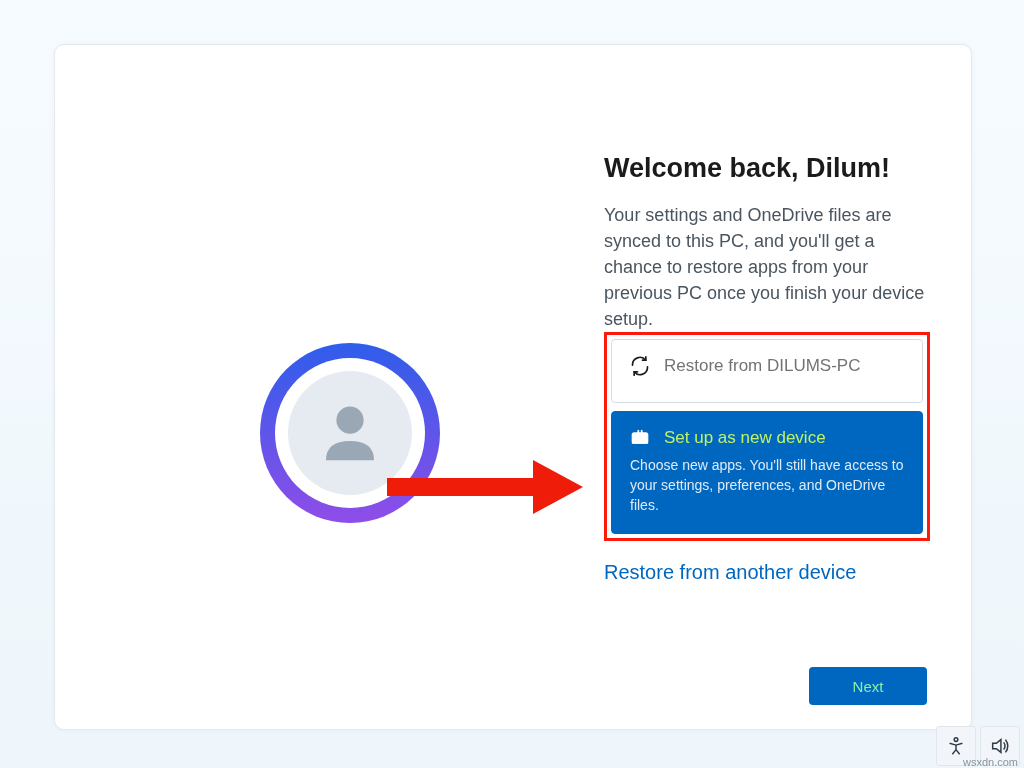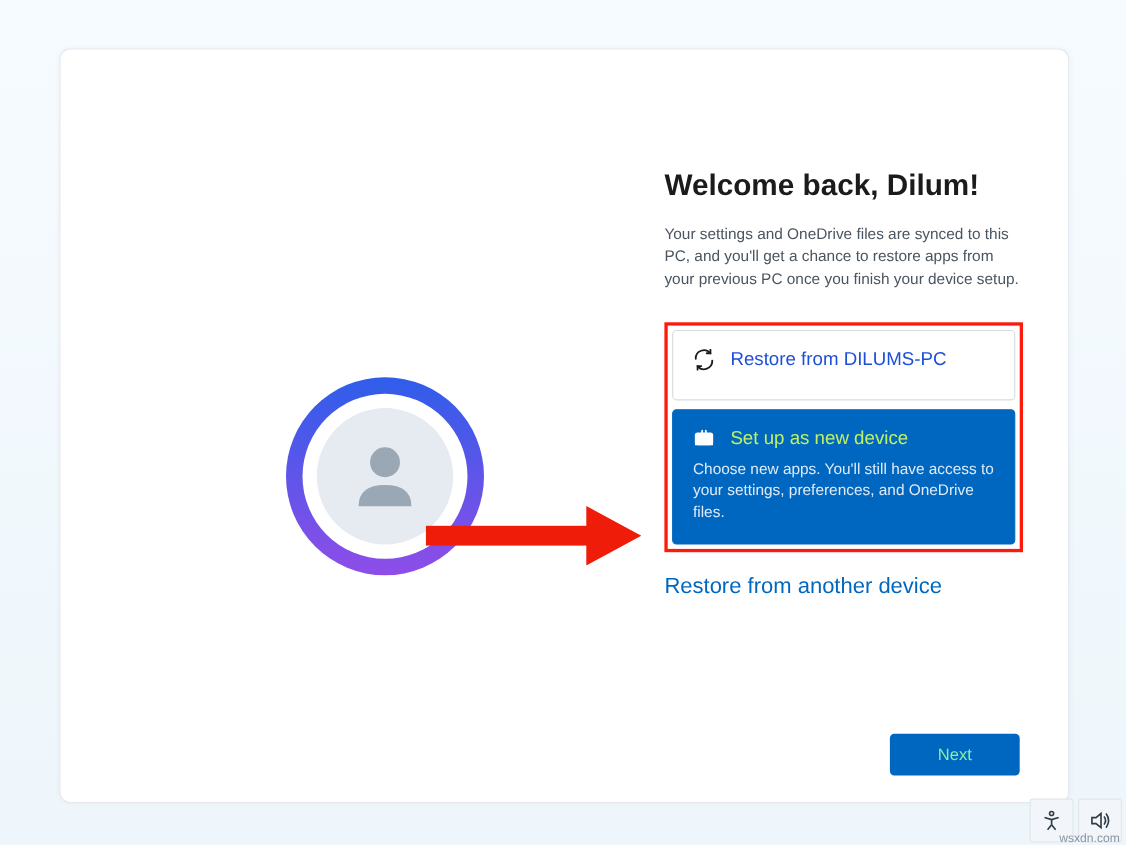--- a/index.html
+++ b/index.html
@@ -54,44 +54,43 @@
     top: 108px; left: 549px;
     width: 326px;
   }
   .title {
     font-size: 27px;
     font-weight: 600;
     color: #1b1b1b;
     margin-bottom: 18px;
   }
   .subtitle {
-    font-size: 14px;
+    font-size: 18px;
     line-height: 1.45;
     color: #4a5560;
-    margin-bottom: 30px;
   }
   .options-box {
     border: 3px solid #fb1a0b;
     padding: 4px 4px;
     margin-bottom: 20px;
   }
   .option {
     border: 1px solid #d6dbe1;
     border-radius: 4px;
     padding: 16px 18px 18px 18px;
     margin-bottom: 8px;
     cursor: pointer;
   }
   .option:last-child { margin-bottom: 0; }
   .option .row {
     display: flex; align-items: center; gap: 14px;
     margin-bottom: 8px;
   }
   .option .icon { width: 20px; height: 20px; flex: 0 0 20px; display:flex; align-items:center; justify-content:center;}
-  .option .opt-title { font-size: 17px; font-weight: 400; color: #1d4ed8; }
+  .option .opt-title { font-size: 17px; font-weight: 400; color: #737373; }
   .option .desc { font-size: 14px; line-height: 1.4; color: #4a5560; }
   .option.selected {
     background: #0067c0;
     border-color: #0067c0;
     color: #ffffff;
   }
   .option.selected .opt-title { color: #bef264; }
   .option.selected .desc { color: #dfeaf6; }
   .option.selected .icon svg { stroke: #ffffff; fill: #ffffff; }
 

